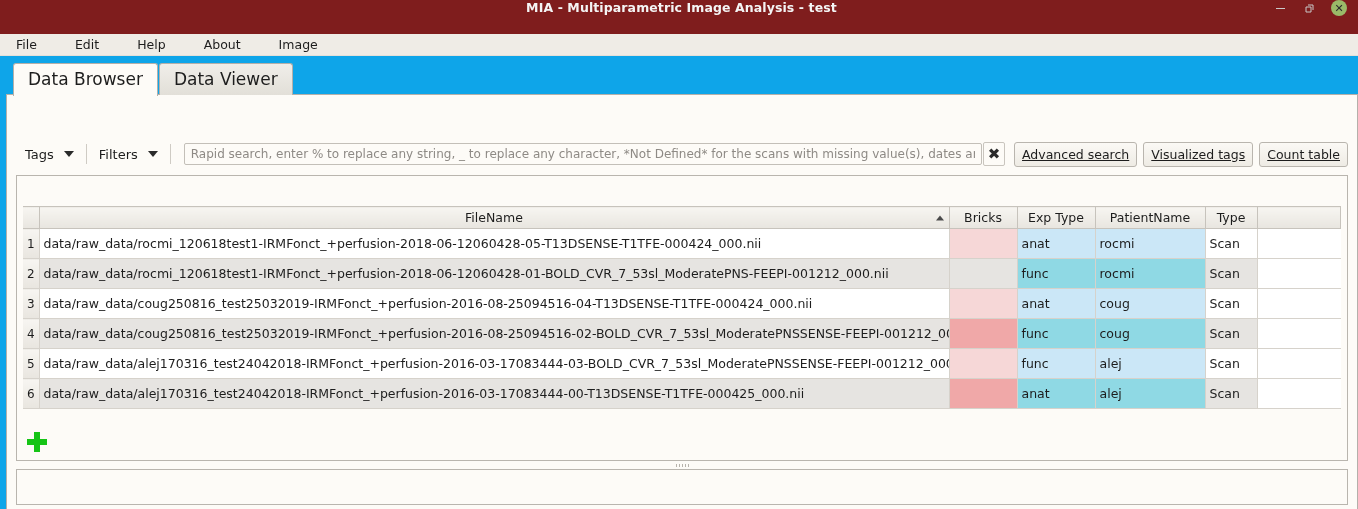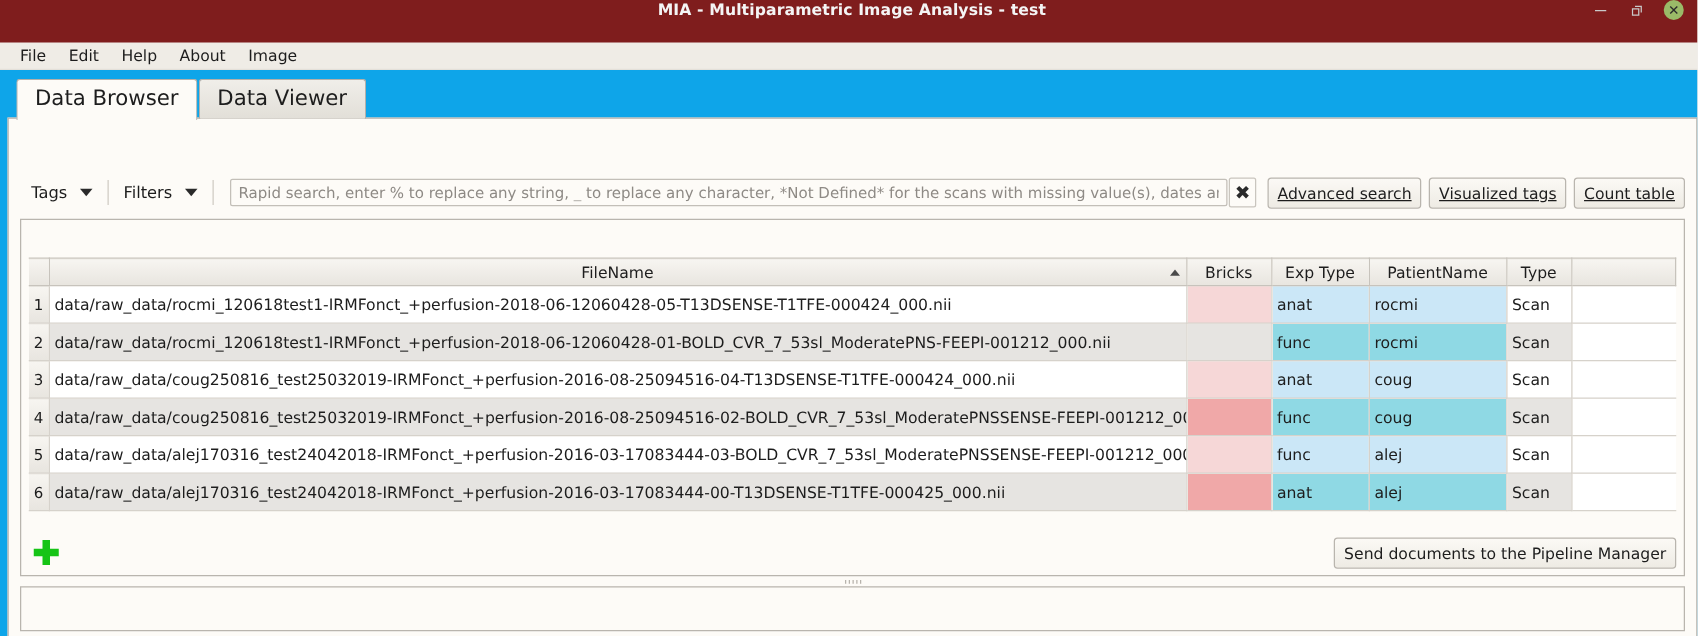--- a/index.html
+++ b/index.html
@@ -69,20 +69,21 @@
   }
 
   
   .menubar {
     height: 21px;
     background: #efece6;
     display: flex;
     align-items: center;
     padding-left: 7px;
     border-bottom: 1px solid #e4e0d9;
+    gap: 20px;
   }
   .menu-item {
     padding: 2px 9px;
     font-size: 12.5px;
     color: #1d1d1d;
     cursor: default;
   }
 
   
   .app-body {
@@ -468,21 +469,20 @@
               <td style="background: rgb(143, 217, 228);">anat</td>
               <td style="background: rgb(143, 217, 228);">alej</td>
               <td class="cell-default">Scan</td>
               <td class="tail-col" style="background: rgb(255, 255, 255);"></td>
             </tr>
           </tbody>
       </table>
 
       <div class="table-footer">
         <div class="plus-icon"></div>
-        <button class="btn">Send documents to the Pipeline Manager</button>
       </div>
     </div>
 
     <div class="splitter">
       <span></span>
         <span></span>
         <span></span>
         <span></span>
         <span></span>
     </div>

